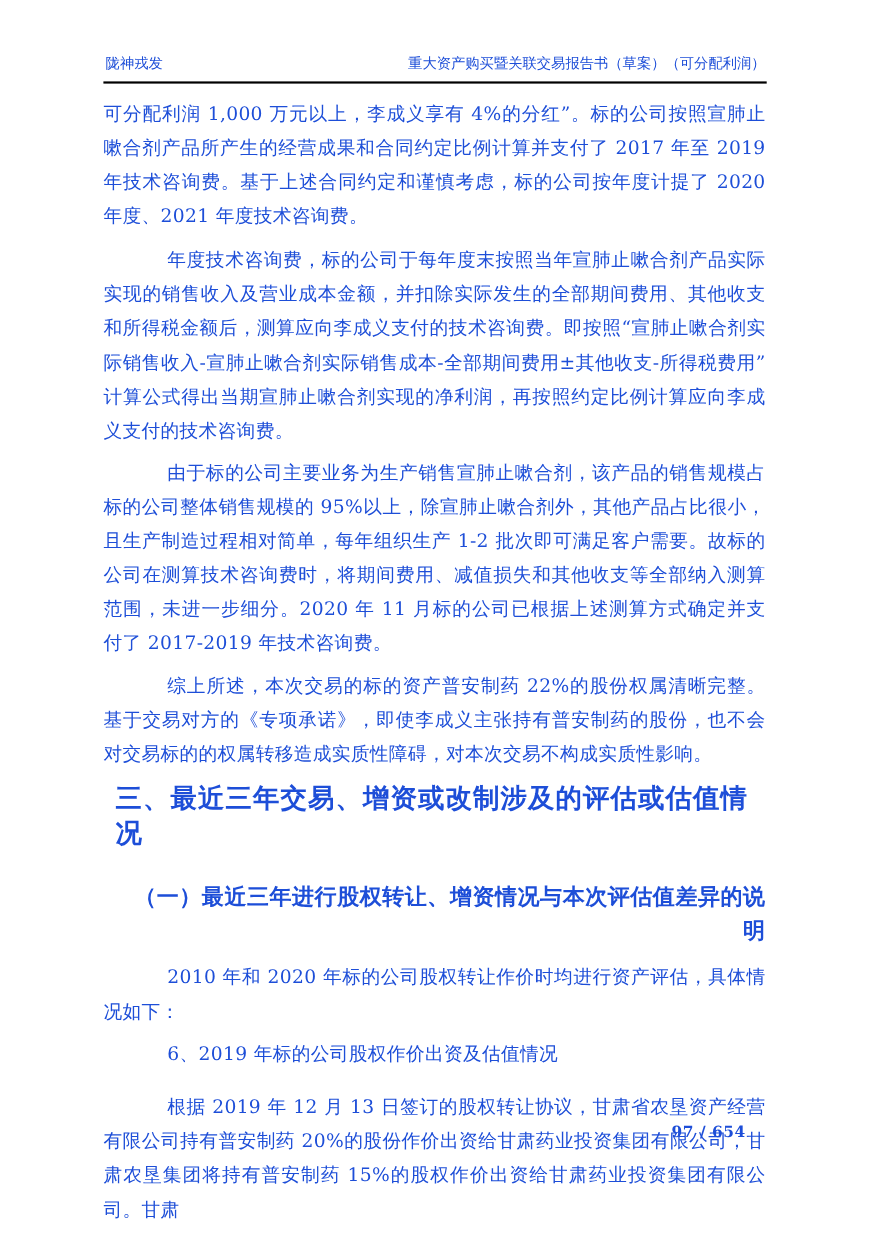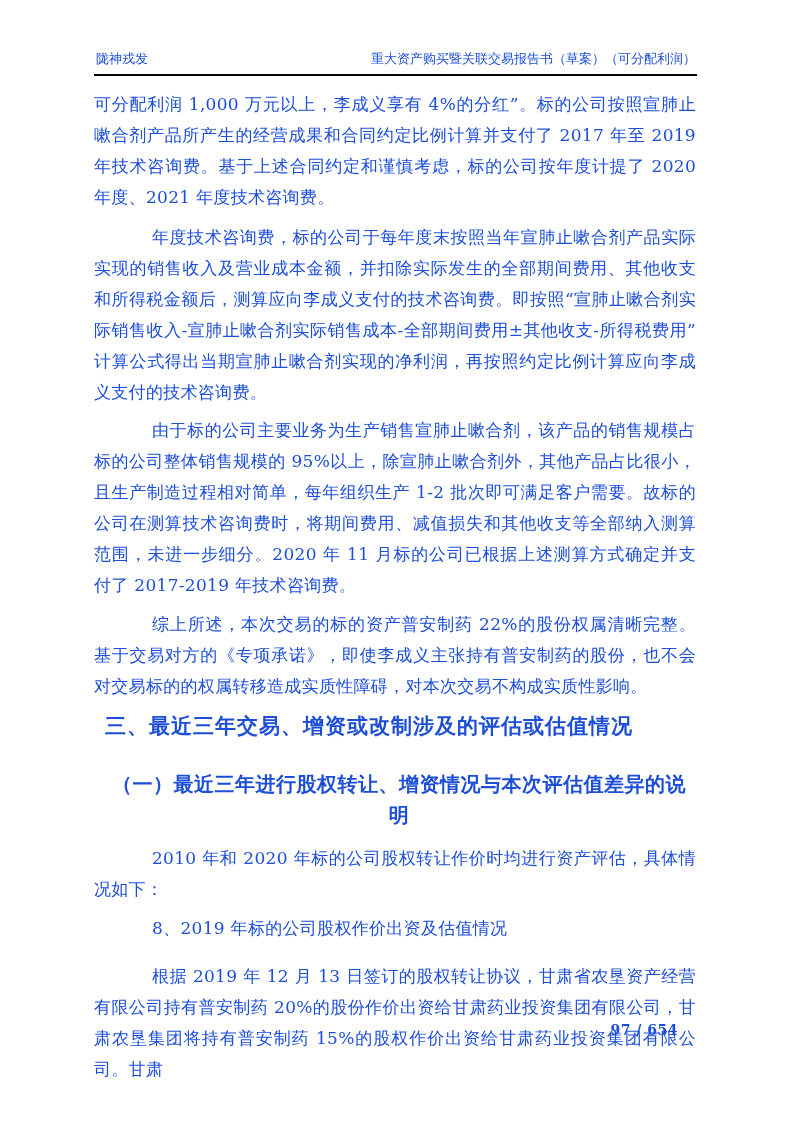--- a/index.html
+++ b/index.html
@@ -54,36 +54,36 @@
   }
   .para.first {
     text-indent: 0;
     margin-bottom: 9px;
   }
   .para.mb7  { margin-bottom: 7px; }
   .para.mb9  { margin-bottom: 9px; }
   .para.last { margin-bottom: 0; }
   .h-level1 {
     font-family: "DejaVu Sans", "Liberation Sans", sans-serif;
-    font-size: 21px;
+    font-size: 24px;
     font-weight: 700;
     line-height: 31px;
     margin: 0 0 27px 0;
     padding-left: 11px;
     text-align: left;
     letter-spacing: 1px;
   }
   .h-level2 {
     font-family: "DejaVu Sans", "Liberation Sans", sans-serif;
     font-size: 20px;
     font-weight: 700;
     line-height: 31px;
     margin: 0 0 12px 0;
     padding-left: 8px;
-    text-align: center;
+    text-align: right;
     letter-spacing: 0.5px;
   }
   .sub-item {
     margin: 0 0 17px 0;
     text-indent: 58px;
     text-align: left;
   }
   
   .footer-pagenum {
     position: absolute;
@@ -115,21 +115,21 @@
     <p class="para">由于标的公司主要业务为生产销售宣肺止嗽合剂，该产品的销售规模占标的公司整体销售规模的 95%以上，除宣肺止嗽合剂外，其他产品占比很小，且生产制造过程相对简单，每年组织生产 1-2 批次即可满足客户需要。故标的公司在测算技术咨询费时，将期间费用、减值损失和其他收支等全部纳入测算范围，未进一步细分。2020 年 11 月标的公司已根据上述测算方式确定并支付了 2017-2019 年技术咨询费。</p>
 
     <p class="para mb9">综上所述，本次交易的标的资产普安制药 22%的股份权属清晰完整。基于交易对方的《专项承诺》，即使李成义主张持有普安制药的股份，也不会对交易标的的权属转移造成实质性障碍，对本次交易不构成实质性影响。</p>
 
     <h1 class="h-level1">三、最近三年交易、增资或改制涉及的评估或估值情况</h1>
 
     <h2 class="h-level2">（一）最近三年进行股权转让、增资情况与本次评估值差异的说明</h2>
 
     <p class="para">2010 年和 2020 年标的公司股权转让作价时均进行资产评估，具体情况如下：</p>
 
-    <p class="sub-item">8、2019 年标的公司股权作价出资及估值情况</p>
+    <p class="sub-item">6、2019 年标的公司股权作价出资及估值情况</p>
 
     <p class="para last">根据 2019 年 12 月 13 日签订的股权转让协议，甘肃省农垦资产经营有限公司持有普安制药 20%的股份作价出资给甘肃药业投资集团有限公司，甘肃农垦集团将持有普安制药 15%的股权作价出资给甘肃药业投资集团有限公司。甘肃</p>
 
   </div>
 
   <div class="footer-pagenum">97 / 654</div>
 
 </div>
 
 </body></html>

